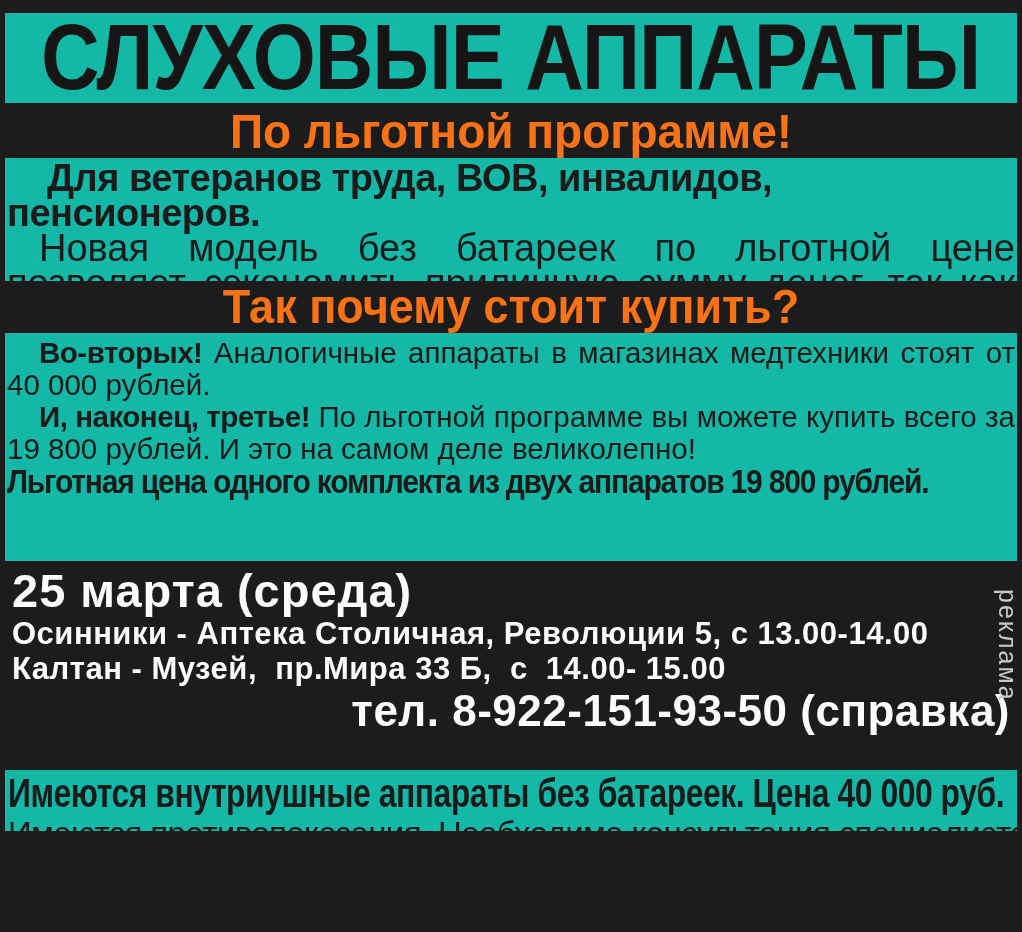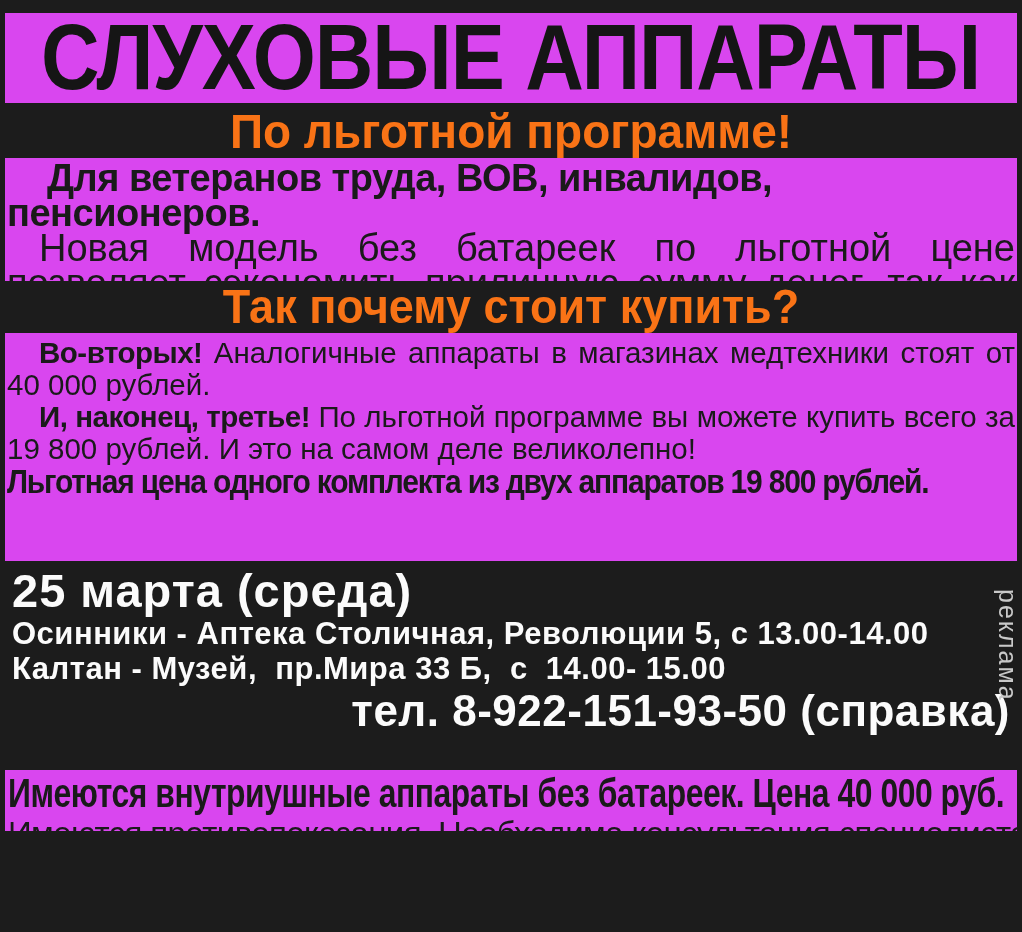--- a/index.html
+++ b/index.html
@@ -11,21 +11,21 @@
     font-family: "Liberation Sans", sans-serif;
     color: #1a1a1a;
     overflow: hidden;
     box-sizing: border-box;
     display: flex; flex-direction: column;
   }
   .strip { background: #1c1c1c; flex: 0 0 auto; }
   .strip.top { height: 13px; }
   .strip.bottom { height: 24px; }
 
-  .paper { background: #d946ef; margin: 0 5px; box-sizing: border-box; }
+  .paper { background: #14b8a6; margin: 0 5px; box-sizing: border-box; }
 
   .headline-band {
     height: 90px; flex: 0 0 auto;
     display: flex; align-items: center; justify-content: center;
     overflow: hidden;
   }
   .headline-band h1 {
     margin: 0; font-size: 78px; font-weight: bold;
     letter-spacing: -1px; white-space: nowrap;
     transform: scale(1.04, 1.18); transform-origin: 50% 54%;

